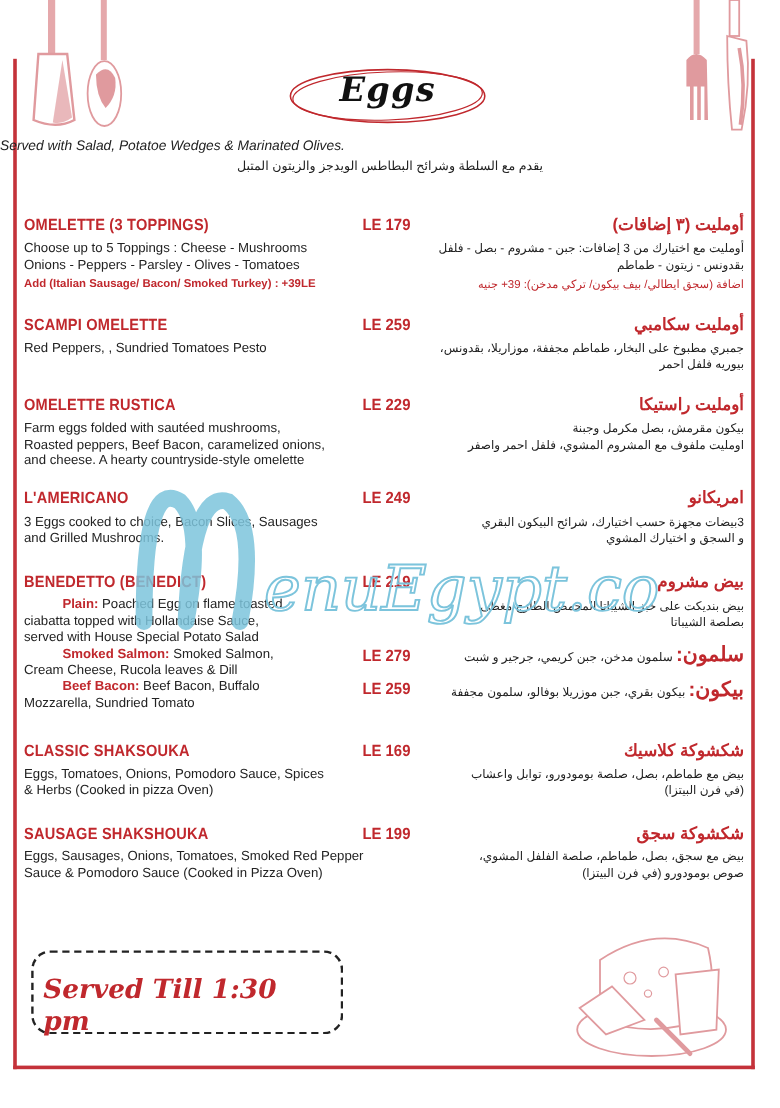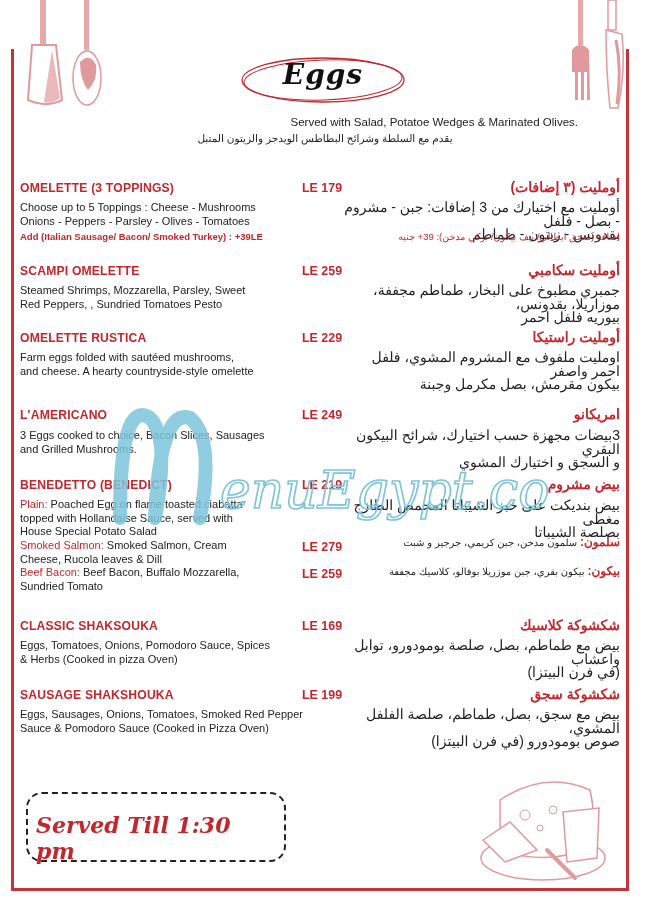--- a/index.html
+++ b/index.html
@@ -1,34 +1,34 @@
 <!DOCTYPE html>
 <html><head>
 <meta charset="utf-8">
 <style>
   html, body { margin:0; padding:0; }
   body { width:650px; height:923px; background:#ffffff; position:relative; overflow:hidden; font-family:"Liberation Sans", sans-serif; color:#222; }
   .frame { position:absolute; left:11px; top:49px; width:618px; height:842px; border-left:3px solid #c4323a; border-right:3px solid #c4323a; border-bottom:3px solid #c4323a; box-sizing:border-box; }
   .deco { position:absolute; }
   .title-ellipse { position:absolute; left:240px; top:55px; width:166px; height:50px; }
   .title-text { position:absolute; left:240px; top:58px; width:166px; text-align:center; font-family:"DejaVu Serif", serif; font-style:italic; font-weight:bold; font-size:28px; color:#111; letter-spacing:1px; }
-  .sub-en { position:absolute; left:0; width:578px; top:116px; text-align:right; font-size:11.5px; color:#222; }
+  .sub-en { position:absolute; left:0; width:578px; top:116px; text-align:left; font-size:11.5px; color:#222;font-style:italic; }
   .sub-ar { position:absolute; left:0; width:650px; top:132px; text-align:center; font-size:10.5px; color:#222; direction:rtl; }
 
   .item { position:absolute; left:0; width:650px; }
   .name { position:absolute; left:20px; font-family:"Liberation Sans", sans-serif; font-weight:bold; font-size:13.5px; color:#c0282d; transform:scaleX(0.9); transform-origin:left; letter-spacing:0.2px; }
   .price { position:absolute; left:302px; font-weight:bold; font-size:13.5px; color:#c0282d; transform:scaleX(0.92); transform-origin:left; }
   .desc { position:absolute; left:20px; width:270px; font-size:11px; line-height:13.5px; color:#222; }
-  .desc .lbl { color:#c0282d; font-weight:normal; }
+  .desc .lbl { color:#c0282d; font-weight:bold;margin-left:32px; }
   .addon { position:absolute; left:20px; font-size:9.5px; font-weight:bold; color:#c0282d; }
   .ar-name { position:absolute; right:30px; font-weight:bold; font-size:14px; color:#c0282d; direction:rtl; text-align:right; }
-  .ar-desc { position:absolute; right:30px; width:280px; font-size:14px; line-height:13.5px; color:#222; direction:rtl; text-align:right; }
+  .ar-desc { position:absolute; right:30px; width:280px; font-size:10px; line-height:13.5px; color:#222; direction:rtl; text-align:right; }
   .ar-addon { position:absolute; right:30px; font-size:9.5px; color:#c0282d; direction:rtl; text-align:right; }
   .ar-sub { position:absolute; right:30px; font-size:10px; color:#222; direction:rtl; text-align:right; }
-  .ar-sub b { color:#c0282d; font-size:12px; }
+  .ar-sub b { color:#c0282d; font-size:17px; }
 
   .served-box { position:absolute; left:26px; top:792px; width:260px; height:70px; border:2.5px dashed #222; border-radius:16px; box-sizing:border-box; }
   .served-text { position:absolute; left:36px; top:812px; width:240px; font-family:"DejaVu Serif", serif; font-style:italic; font-weight:bold; font-size:22px; color:#c0282d; }
   .watermark { position:absolute; left:110px; top:398px; width:440px; height:130px; pointer-events:none; }
 </style>
 </head>
 <body>
 
 <div class="frame"></div>
 
@@ -74,41 +74,41 @@
     <div>أومليت مع اختيارك من 3 إضافات: جبن - مشروم - بصل - فلفل</div>
     <div>بقدونس - زيتون - طماطم</div>
   </div>
   <div class="ar-addon" style="top:51px">اضافة (سجق ايطالي/ بيف بيكون/ تركي مدخن): 39+ جنيه</div>
 </div>
 
 <div class="item" style="top:263px;">
   <div class="name" style="top:0">SCAMPI OMELETTE</div>
   <div class="price" style="top:0">LE 259</div>
   <div class="desc" style="top:21px">
-    <div>Steamed Shrimps, Mozzarella, Parsley, Sweet</div>
     <div>Red Peppers, , Sundried Tomatoes Pesto</div>
   </div>
   <div class="ar-name" style="top:-1px">أومليت سكامبي</div>
   <div class="ar-desc" style="top:21px">
     <div>جمبري مطبوخ على البخار، طماطم مجففة، موزاريلا، بقدونس،</div>
     <div>بيوريه فلفل احمر</div>
   </div>
 </div>
 
 <div class="item" style="top:330px;">
   <div class="name" style="top:0">OMELETTE RUSTICA</div>
   <div class="price" style="top:0">LE 229</div>
   <div class="desc" style="top:21px">
     <div>Farm eggs folded with sautéed mushrooms,</div>
+    <div>Roasted peppers, Beef Bacon, caramelized onions,</div>
     <div>and cheese. A hearty countryside-style omelette</div>
   </div>
   <div class="ar-name" style="top:-1px">أومليت راستيكا</div>
   <div class="ar-desc" style="top:21px">
+    <div>بيكون مقرمش، بصل مكرمل وجبنة</div>
     <div>اومليت ملفوف مع المشروم المشوي، فلفل احمر واصفر</div>
-    <div>بيكون مقرمش، بصل مكرمل وجبنة</div>
   </div>
 </div>
 
 <div class="item" style="top:407px;">
   <div class="name" style="top:0">L'AMERICANO</div>
   <div class="price" style="top:0">LE 249</div>
   <div class="desc" style="top:22px">
     <div>3 Eggs cooked to choice, Bacon Slices, Sausages</div>
     <div>and Grilled Mushrooms.</div>
   </div>
@@ -139,21 +139,21 @@
 
   <div class="ar-name" style="top:-1px">بيض مشروم</div>
   <div class="ar-desc" style="top:22px">
     <div>بيض بنديكت على خبز الشيباتا المحمص الطازج مغطى</div>
     <div>بصلصة الشيباتا</div>
   </div>
   <div class="ar-sub" style="top:58px">
     <b>سلمون:</b><span> سلمون مدخن، جبن كريمي، جرجير و شبت</span>
   </div>
   <div class="ar-sub" style="top:87px">
-    <b>بيكون:</b><span> بيكون بقري، جبن موزريلا بوفالو، كلاسيك مجففة</span>
+    <b>بيكون:</b><span> بيكون بقري، جبن موزريلا بوفالو، سلمون مجففة</span>
   </div>
 </div>
 
 <div class="item" style="top:618px;">
   <div class="name" style="top:0">CLASSIC SHAKSOUKA</div>
   <div class="price" style="top:0">LE 169</div>
   <div class="desc" style="top:21px">
     <div>Eggs, Tomatoes, Onions, Pomodoro Sauce, Spices</div>
     <div>&amp; Herbs (Cooked in pizza Oven)</div>
   </div>

